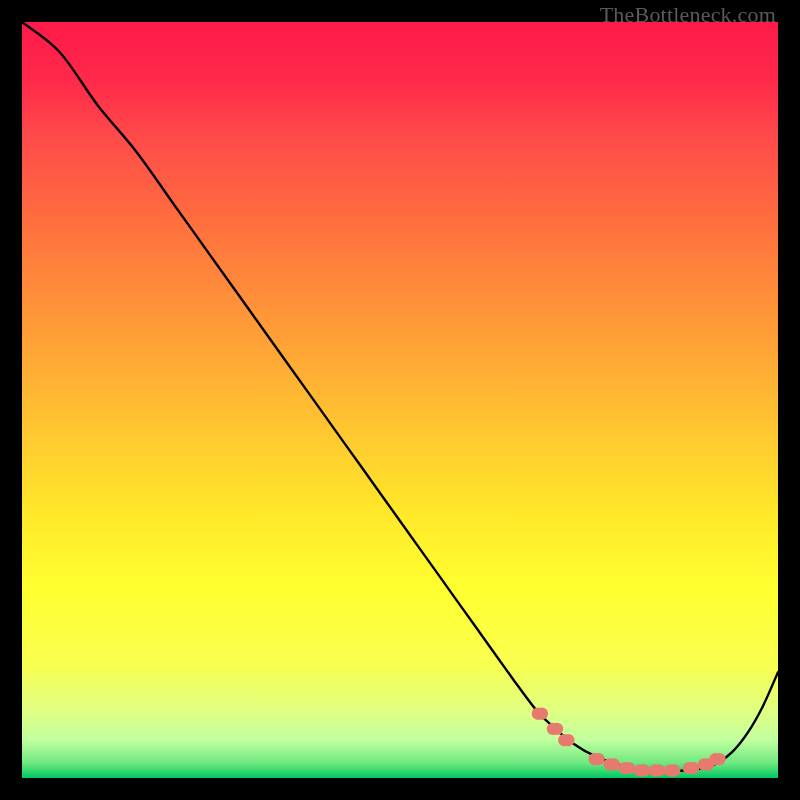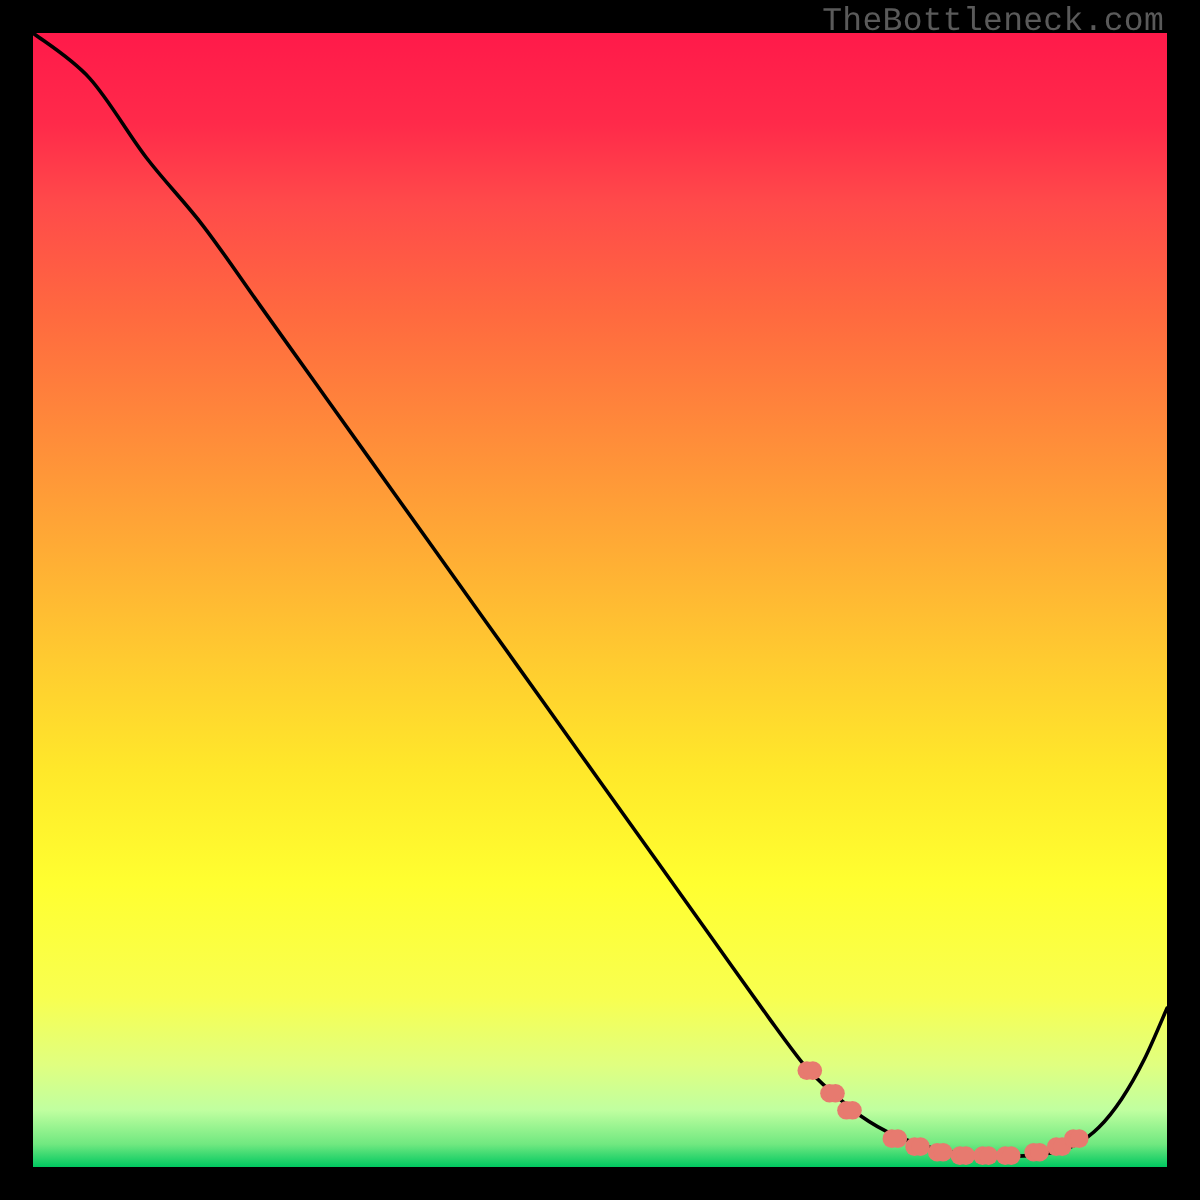--- a/index.html
+++ b/index.html
@@ -35,21 +35,21 @@
       #e0ff80 91%,
       #c0ffa0 95%,
       #70e880 98%,
       #00c860 100%
     );
   }
   .watermark {
     position: absolute;
     top: 2px;
     right: 24px;
-    font-family: Liberation Mono, monospace;
+    font-family: Liberation Serif, serif;
     font-size: 22px;
     color: #5a5a5a;
     letter-spacing: 0.2px;
   }
   svg.curve {
     position: absolute;
     left: 0;
     top: 0;
     width: 756px;
     height: 756px;

